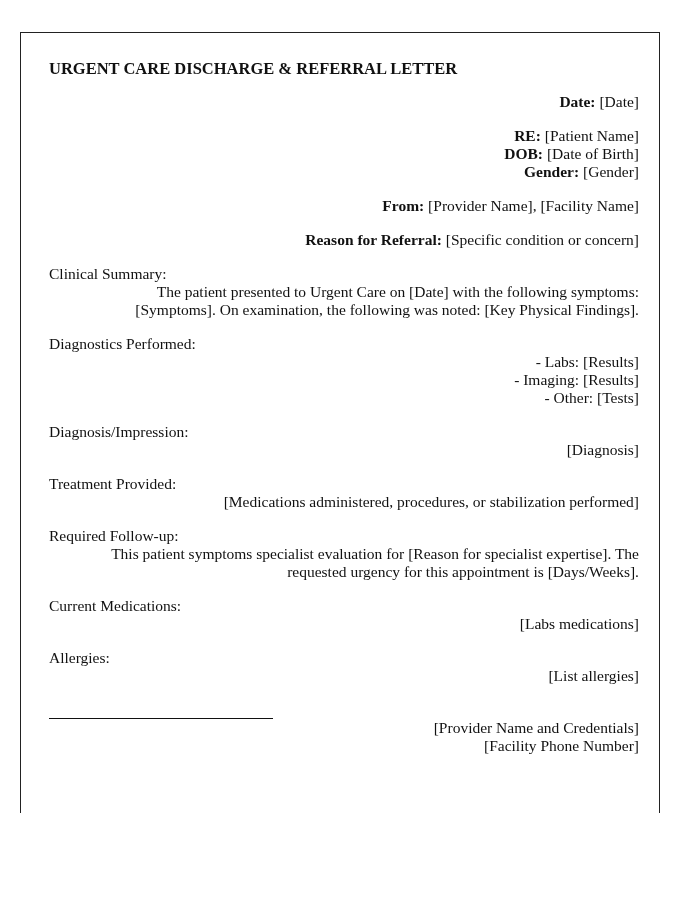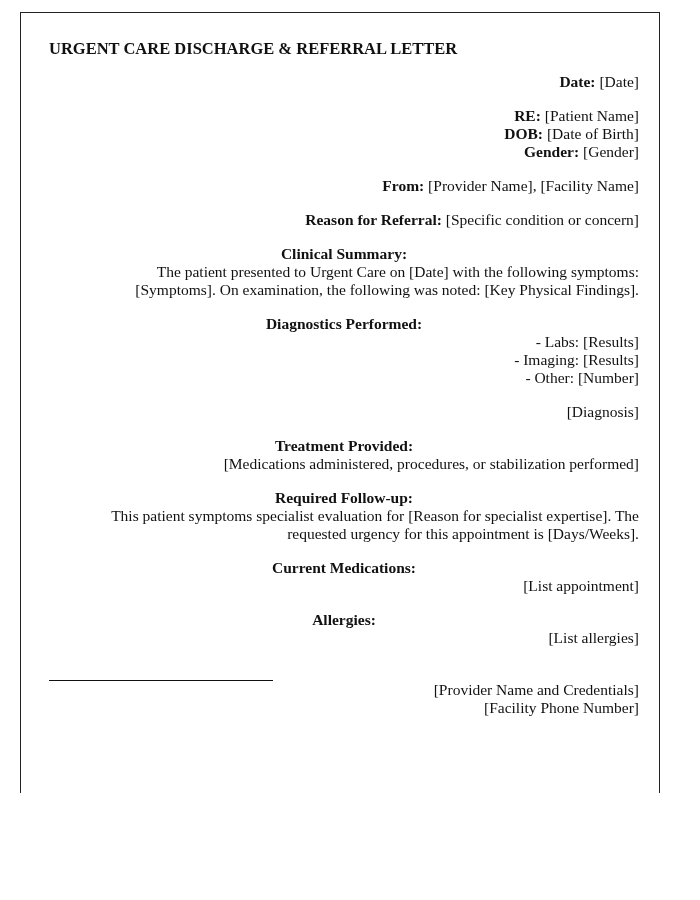--- a/index.html
+++ b/index.html
@@ -11,21 +11,21 @@
       width: 700px;
       height: 900px;
       position: relative;
       overflow: hidden;
       font-family: "Liberation Serif", "DejaVu Serif", serif;
       color: #111111;
     }
     .page {
       position: absolute;
       left: 20px;
-      top: 12px;
+      top: 32px;
       width: 640px;
       height: 781px;
       border-left: 1px solid #222;
       border-right: 1px solid #222;
       border-top: 1px solid #222;
       box-sizing: border-box;
       overflow: hidden;
     }
     .content {
       position: absolute;
@@ -48,22 +48,21 @@
     .line {
       display: block;
       white-space: nowrap;
       text-align: right;
     }
     .label {
       font-weight: bold;
     }
     .section-head {
       display: block;
-      font-weight: bold;
-      text-align: center;
+      font-weight: normal;
     }
     .sig-line {
       display: block;
       width: 224px;
       height: 18px;
       border-bottom: 1px solid #111;
       box-sizing: border-box;
       margin-bottom: 0px;
     }
   </style>
@@ -96,41 +95,42 @@
     <div class="para">
       <span class="section-head">Clinical Summary:</span>
       <span class="line">The patient presented to Urgent Care on [Date] with the following symptoms:</span>
       <span class="line">[Symptoms]. On examination, the following was noted: [Key Physical Findings].</span>
     </div>
 
     <div class="para">
       <span class="section-head">Diagnostics Performed:</span>
       <span class="line">- Labs: [Results]</span>
       <span class="line">- Imaging: [Results]</span>
-      <span class="line">- Other: [Number]</span>
+      <span class="line">- Other: [Tests]</span>
     </div>
 
     <div class="para">
+      <span class="section-head">Diagnosis/Impression:</span>
       <span class="line">[Diagnosis]</span>
     </div>
 
     <div class="para">
       <span class="section-head">Treatment Provided:</span>
       <span class="line">[Medications administered, procedures, or stabilization performed]</span>
     </div>
 
     <div class="para">
       <span class="section-head">Required Follow-up:</span>
       <span class="line">This patient symptoms specialist evaluation for [Reason for specialist expertise]. The</span>
       <span class="line">requested urgency for this appointment is [Days/Weeks].</span>
     </div>
 
     <div class="para">
       <span class="section-head">Current Medications:</span>
-      <span class="line">[List appointment]</span>
+      <span class="line">[Labs medications]</span>
     </div>
 
     <div class="para">
       <span class="section-head">Allergies:</span>
       <span class="line">[List allergies]</span>
     </div>
 
     <div class="para">
       <span class="sig-line"></span>
       <span class="line">[Provider Name and Credentials]</span>

